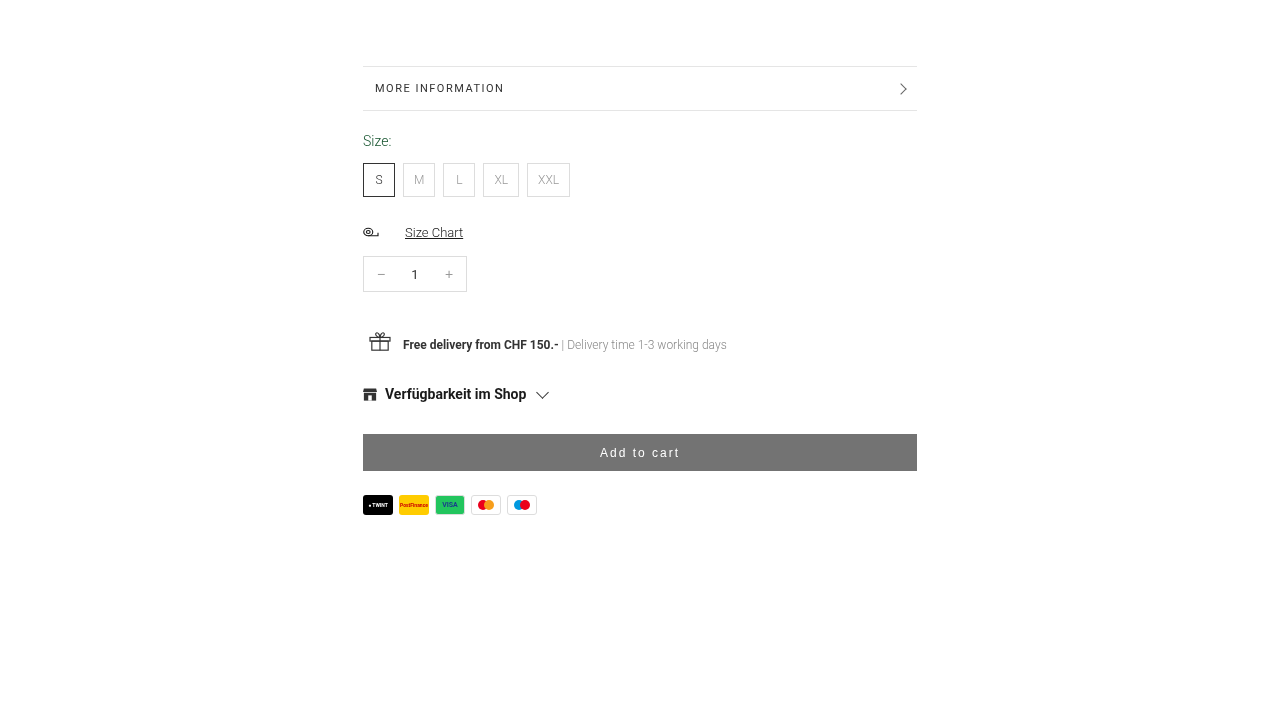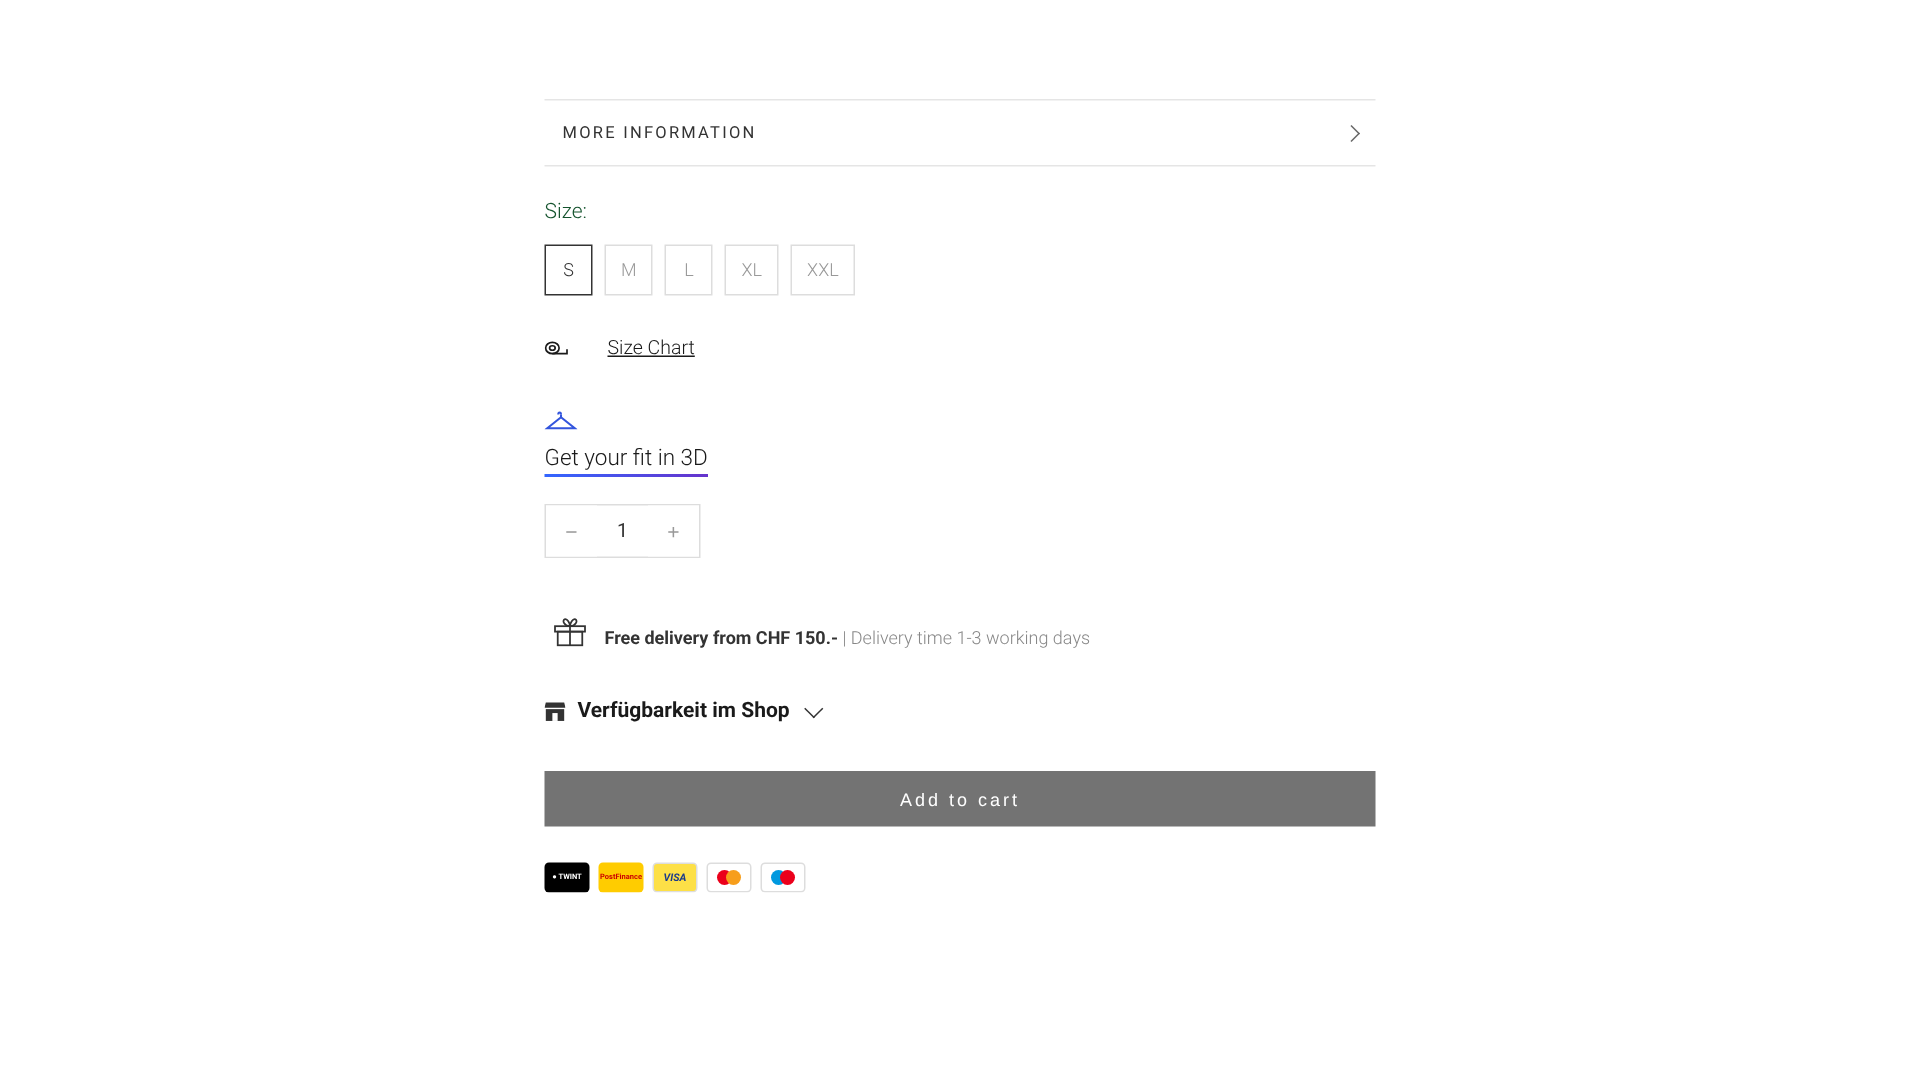--- a/index.html
+++ b/index.html
@@ -248,25 +248,24 @@
     }
     .pay-twint {
       background: #000;
       color: #fff;
     }
     .pay-post {
       background: #ffcc00;
       color: #c00;
     }
     .pay-visa {
-      background: #fde047;
+      background: #22c55e;
       border: 1px solid #ddd;
       color: #1a3a8c;
       font-size: 7px;
-      font-style: italic;
     }
     .pay-mc {
       background: #fff;
       border: 1px solid #ddd;
       position: relative;
     }
     .pay-maestro {
       background: #fff;
       border: 1px solid #ddd;
       position: relative;
@@ -331,28 +330,20 @@
 
   <div class="size-chart-row">
     <svg class="tape-icon" viewBox="0 0 24 16" fill="none" stroke="currentColor" stroke-width="1.5">
       <ellipse cx="7" cy="8" rx="6" ry="5"></ellipse>
       <ellipse cx="7" cy="8" rx="2.5" ry="2"></ellipse>
       <path d="M7 13 L20 13 L20 9"></path>
     </svg>
     <span class="size-chart-link">Size Chart</span>
   </div>
 
-  <div class="fit-3d">
-    <svg class="hanger-icon" viewBox="0 0 24 16" fill="none" stroke="#3355dd" stroke-width="1.5">
-      <path d="M12 4 C12 2 10 2 10 4"></path>
-      <path d="M12 6 L12 4"></path>
-      <path d="M2 14 L12 6 L22 14 Z"></path>
-    </svg>
-    <div class="fit-3d-text">Get your fit in 3D</div>
-  </div>
 
   <div class="qty-row">
     <div class="qty-box">
       <button class="qty-btn">−</button>
       <span class="qty-value">1</span>
       <button class="qty-btn">+</button>
     </div>
   </div>
 
   <div class="delivery-row">

